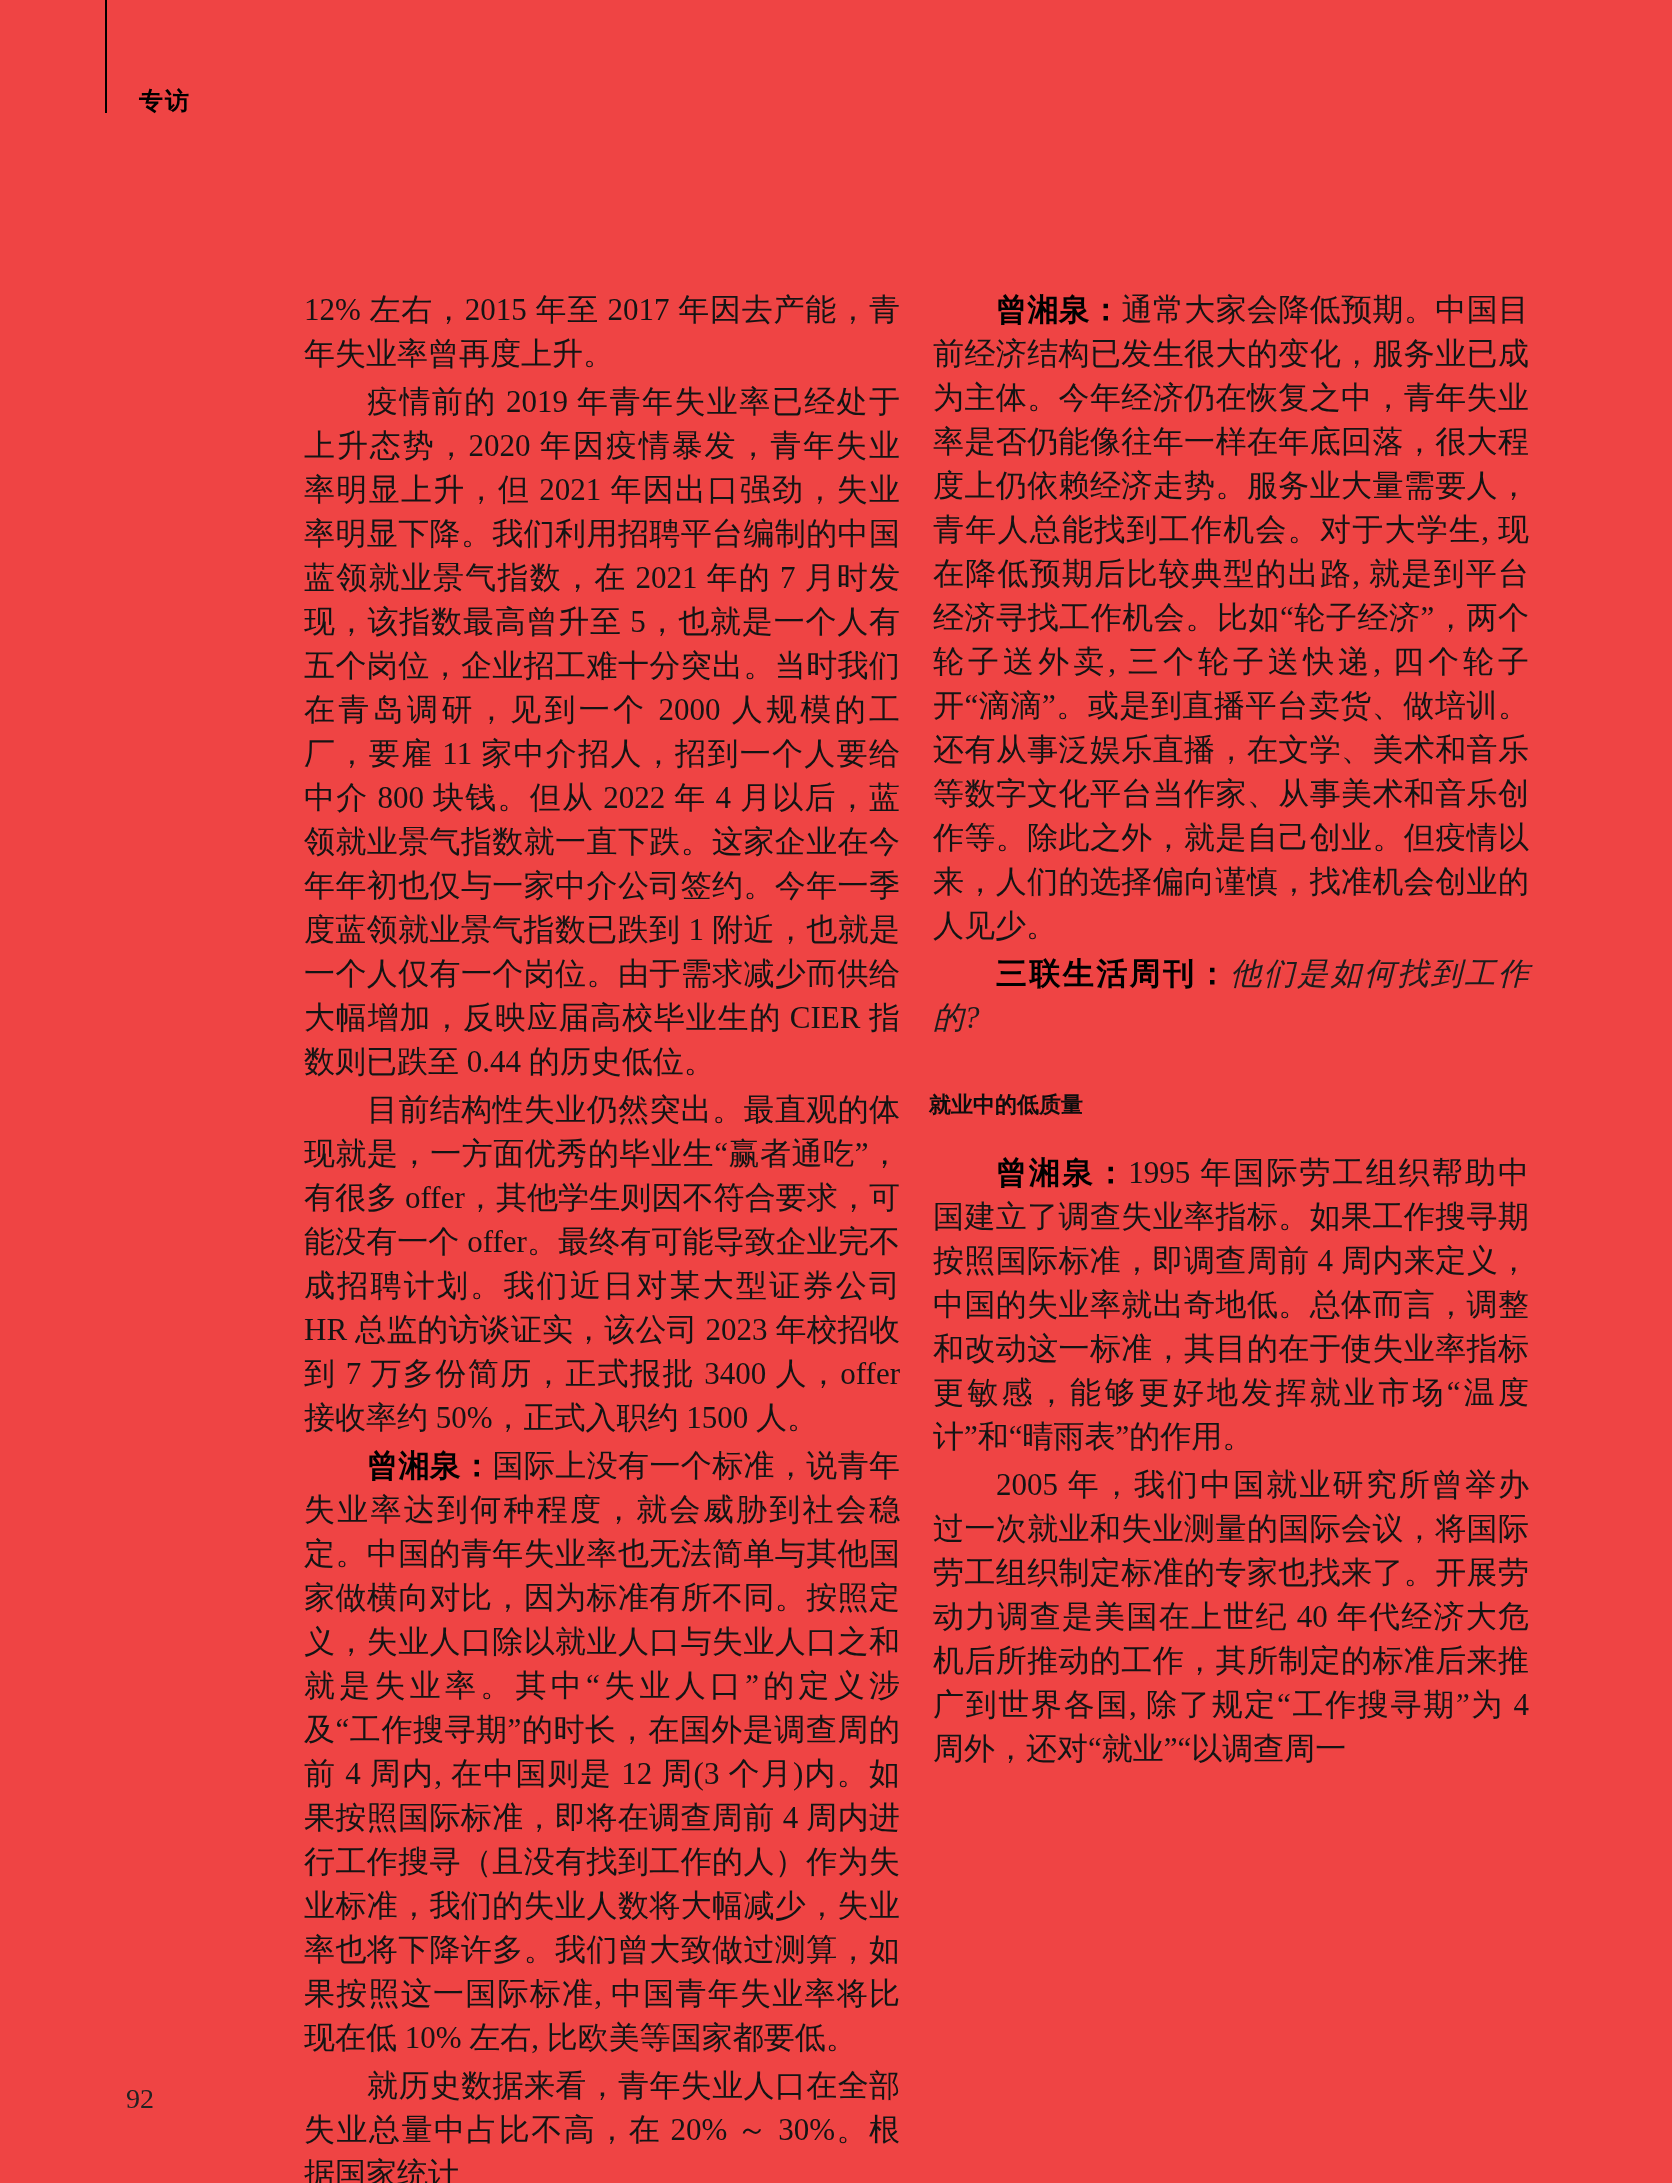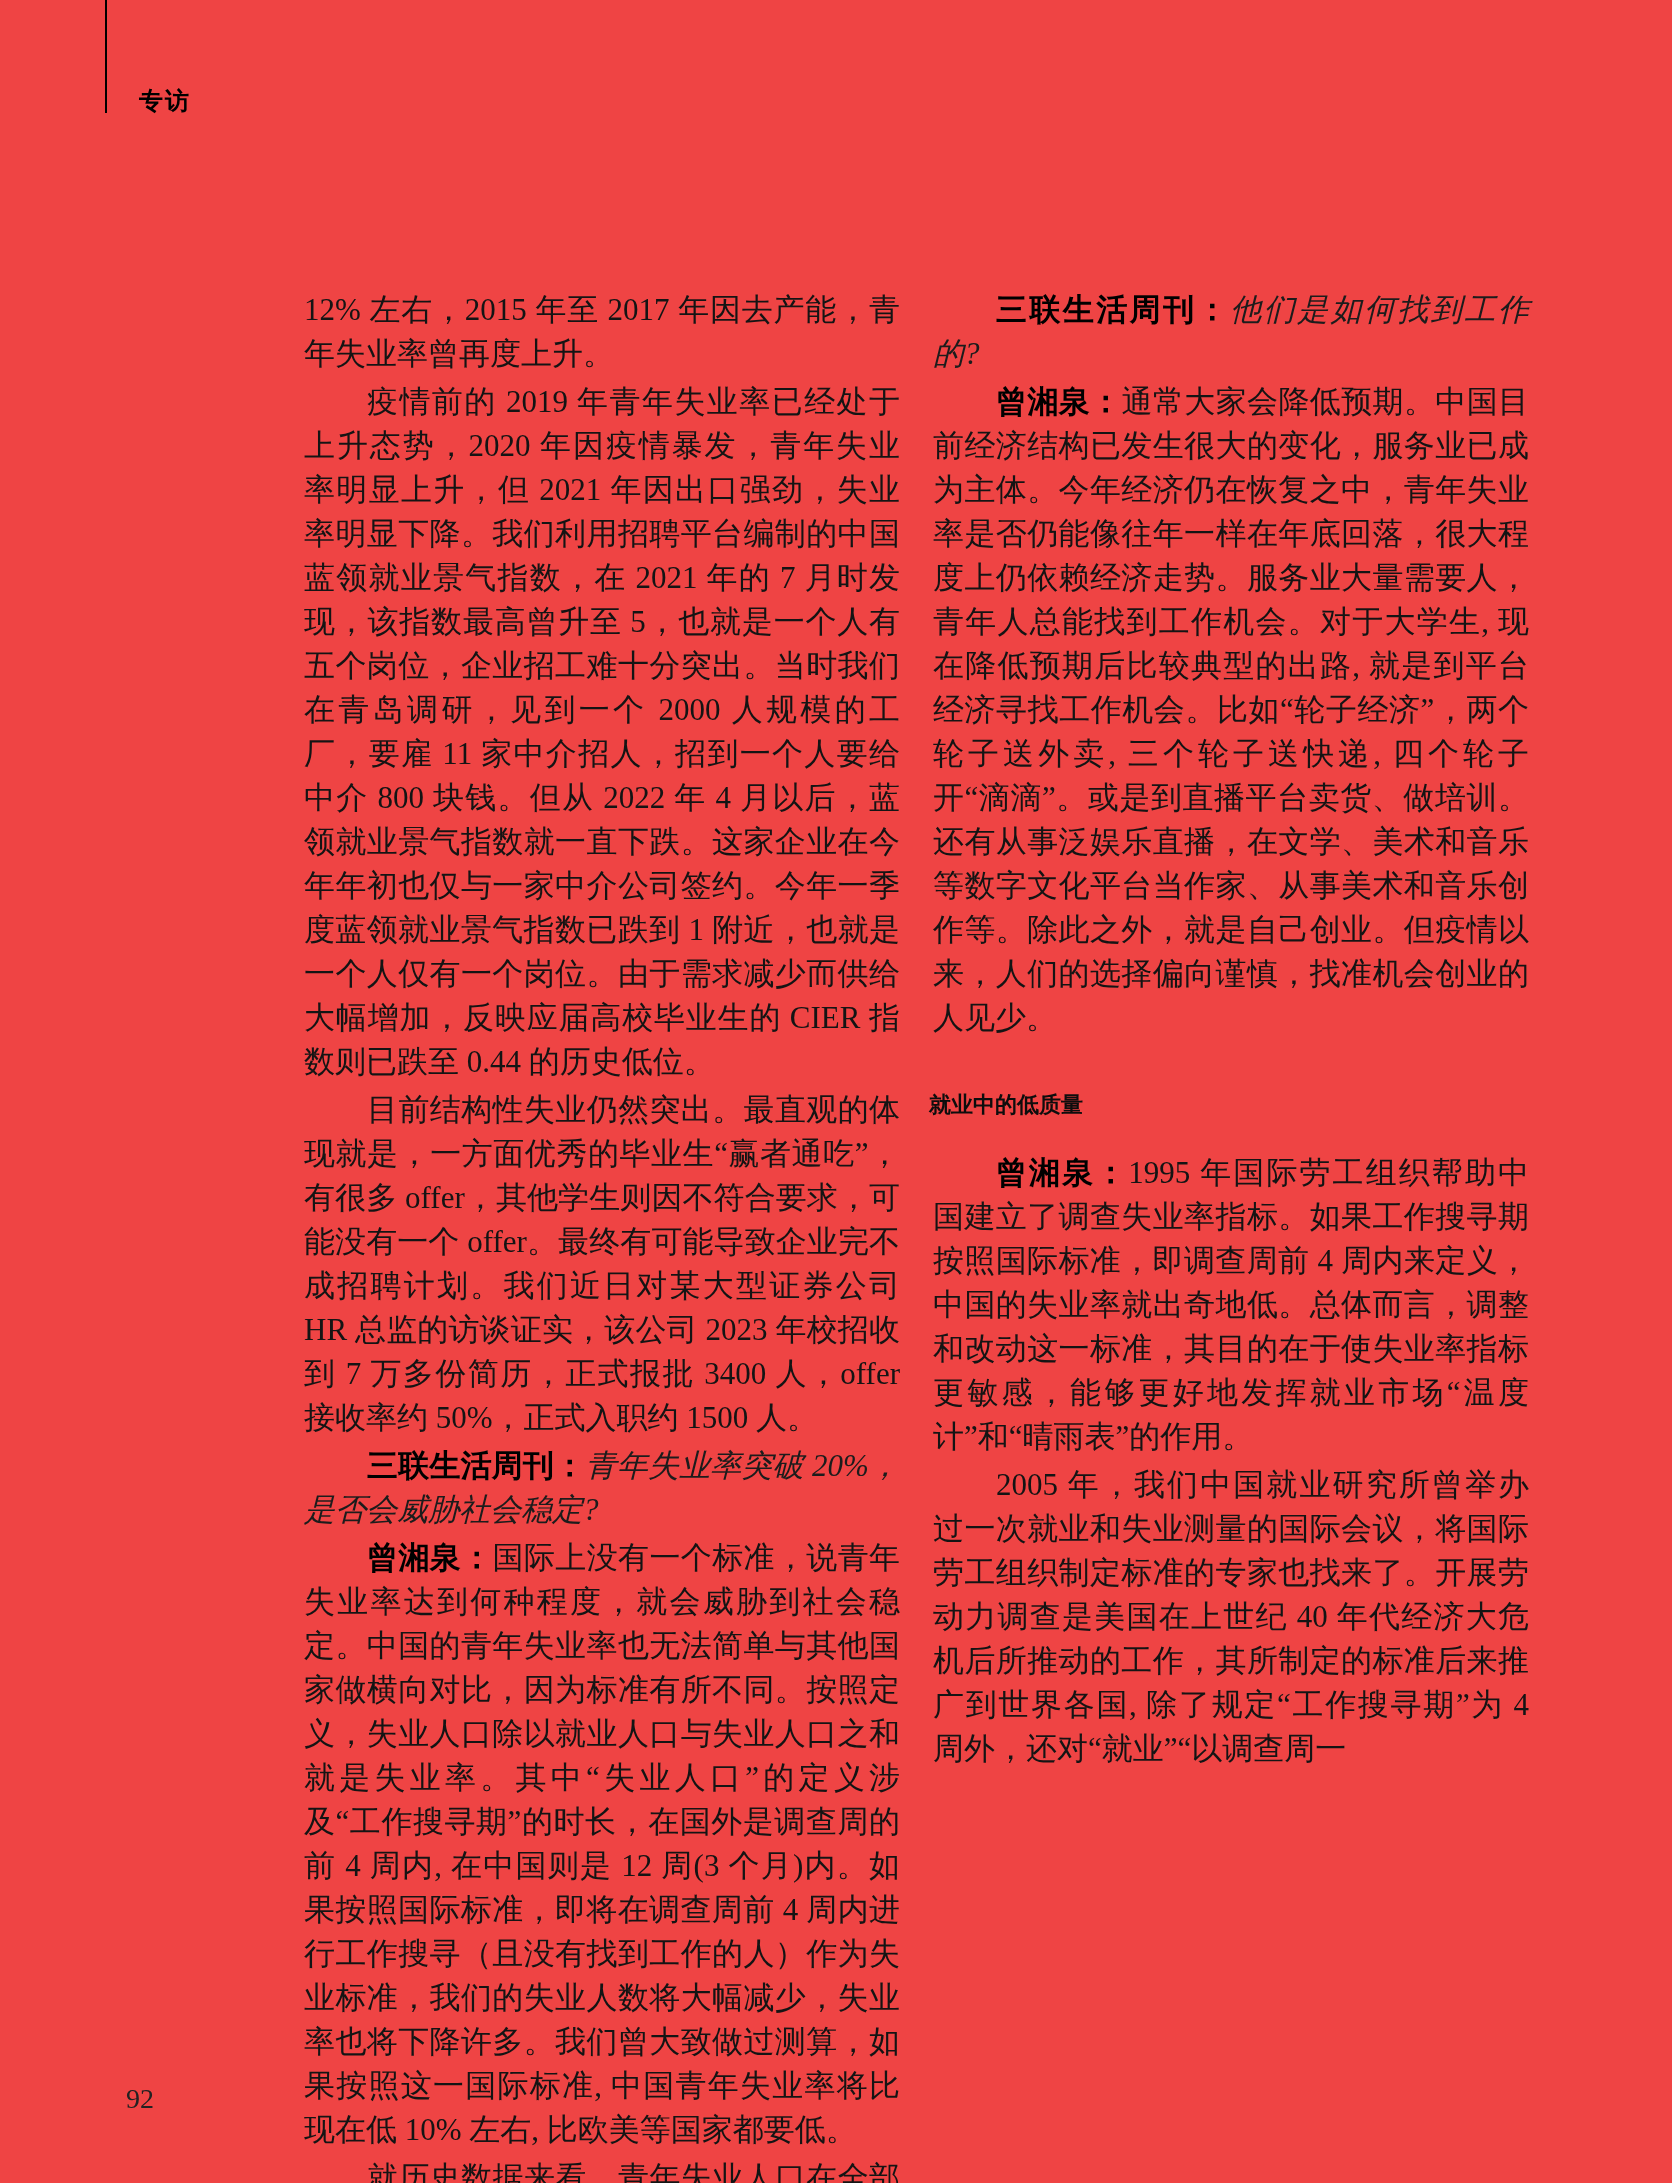--- a/index.html
+++ b/index.html
@@ -74,27 +74,26 @@
 
 <div class="page">
   <div class="header-rule"></div>
   <div class="kicker">专访</div>
 
   <div class="columns">
     <div class="col" id="col-left">
         <p class="para body"><span class="ptext">12% 左右，2015 年至 2017 年因去产能，青年失业率曾再度上升。</span></p>
         <p class="para body indent"><span class="ptext">疫情前的 2019 年青年失业率已经处于上升态势，2020 年因疫情暴发，青年失业率明显上升，但 2021 年因出口强劲，失业率明显下降。我们利用招聘平台编制的中国蓝领就业景气指数，在 2021 年的 7 月时发现，该指数最高曾升至 5，也就是一个人有五个岗位，企业招工难十分突出。当时我们在青岛调研，见到一个 2000 人规模的工厂，要雇 11 家中介招人，招到一个人要给中介 800 块钱。但从 2022 年 4 月以后，蓝领就业景气指数就一直下跌。这家企业在今年年初也仅与一家中介公司签约。今年一季度蓝领就业景气指数已跌到 1 附近，也就是一个人仅有一个岗位。由于需求减少而供给大幅增加，反映应届高校毕业生的 CIER 指数则已跌至 0.44 的历史低位。</span></p>
         <p class="para body indent"><span class="ptext">目前结构性失业仍然突出。最直观的体现就是，一方面优秀的毕业生“赢者通吃”，有很多 offer，其他学生则因不符合要求，可能没有一个 offer。最终有可能导致企业完不成招聘计划。我们近日对某大型证券公司 HR 总监的访谈证实，该公司 2023 年校招收到 7 万多份简历，正式报批 3400 人，offer 接收率约 50%，正式入职约 1500 人。</span></p>
-        <p class="para question indent"><span class="speaker">三联生活周刊：</span><span class="ptext">青年失业率突破 20%，是否会威胁社会稳定?</span></p>
         <p class="para answer indent"><span class="speaker">曾湘泉：</span><span class="ptext">国际上没有一个标准，说青年失业率达到何种程度，就会威胁到社会稳定。中国的青年失业率也无法简单与其他国家做横向对比，因为标准有所不同。按照定义，失业人口除以就业人口与失业人口之和就是失业率。其中“失业人口”的定义涉及“工作搜寻期”的时长，在国外是调查周的前 4 周内, 在中国则是 12 周(3 个月)内。如果按照国际标准，即将在调查周前 4 周内进行工作搜寻（且没有找到工作的人）作为失业标准，我们的失业人数将大幅减少，失业率也将下降许多。我们曾大致做过测算，如果按照这一国际标准, 中国青年失业率将比现在低 10% 左右, 比欧美等国家都要低。</span></p>
         <p class="para body indent"><span class="ptext">就历史数据来看，青年失业人口在全部失业总量中占比不高，在 20% ～ 30%。根据国家统计</span></p>
       </div>
     <div class="col" id="col-right">
+        <p class="para answer indent"><span class="speaker">曾湘泉：</span><span class="ptext">通常大家会降低预期。中国目前经济结构已发生很大的变化，服务业已成为主体。今年经济仍在恢复之中，青年失业率是否仍能像往年一样在年底回落，很大程度上仍依赖经济走势。服务业大量需要人，青年人总能找到工作机会。对于大学生, 现在降低预期后比较典型的出路, 就是到平台经济寻找工作机会。比如“轮子经济”，两个轮子送外卖, 三个轮子送快递, 四个轮子开“滴滴”。或是到直播平台卖货、做培训。还有从事泛娱乐直播，在文学、美术和音乐等数字文化平台当作家、从事美术和音乐创作等。除此之外，就是自己创业。但疫情以来，人们的选择偏向谨慎，找准机会创业的人见少。</span></p>
         <p class="para question indent"><span class="speaker">三联生活周刊：</span><span class="ptext">他们是如何找到工作的?</span></p>
-        <p class="para answer indent"><span class="speaker">曾湘泉：</span><span class="ptext">通常大家会降低预期。中国目前经济结构已发生很大的变化，服务业已成为主体。今年经济仍在恢复之中，青年失业率是否仍能像往年一样在年底回落，很大程度上仍依赖经济走势。服务业大量需要人，青年人总能找到工作机会。对于大学生, 现在降低预期后比较典型的出路, 就是到平台经济寻找工作机会。比如“轮子经济”，两个轮子送外卖, 三个轮子送快递, 四个轮子开“滴滴”。或是到直播平台卖货、做培训。还有从事泛娱乐直播，在文学、美术和音乐等数字文化平台当作家、从事美术和音乐创作等。除此之外，就是自己创业。但疫情以来，人们的选择偏向谨慎，找准机会创业的人见少。</span></p>
         <h2 class="section-heading">就业中的低质量</h2>
         <p class="para answer indent"><span class="speaker">曾湘泉：</span><span class="ptext">1995 年国际劳工组织帮助中国建立了调查失业率指标。如果工作搜寻期按照国际标准，即调查周前 4 周内来定义，中国的失业率就出奇地低。总体而言，调整和改动这一标准，其目的在于使失业率指标更敏感，能够更好地发挥就业市场“温度计”和“晴雨表”的作用。</span></p>
         <p class="para body indent"><span class="ptext">2005 年，我们中国就业研究所曾举办过一次就业和失业测量的国际会议，将国际劳工组织制定标准的专家也找来了。开展劳动力调查是美国在上世纪 40 年代经济大危机后所推动的工作，其所制定的标准后来推广到世界各国, 除了规定“工作搜寻期”为 4 周外，还对“就业”“以调查周一</span></p>
       </div>
   </div>
 
   <div class="pagenum">92</div>
 </div>
 
 

